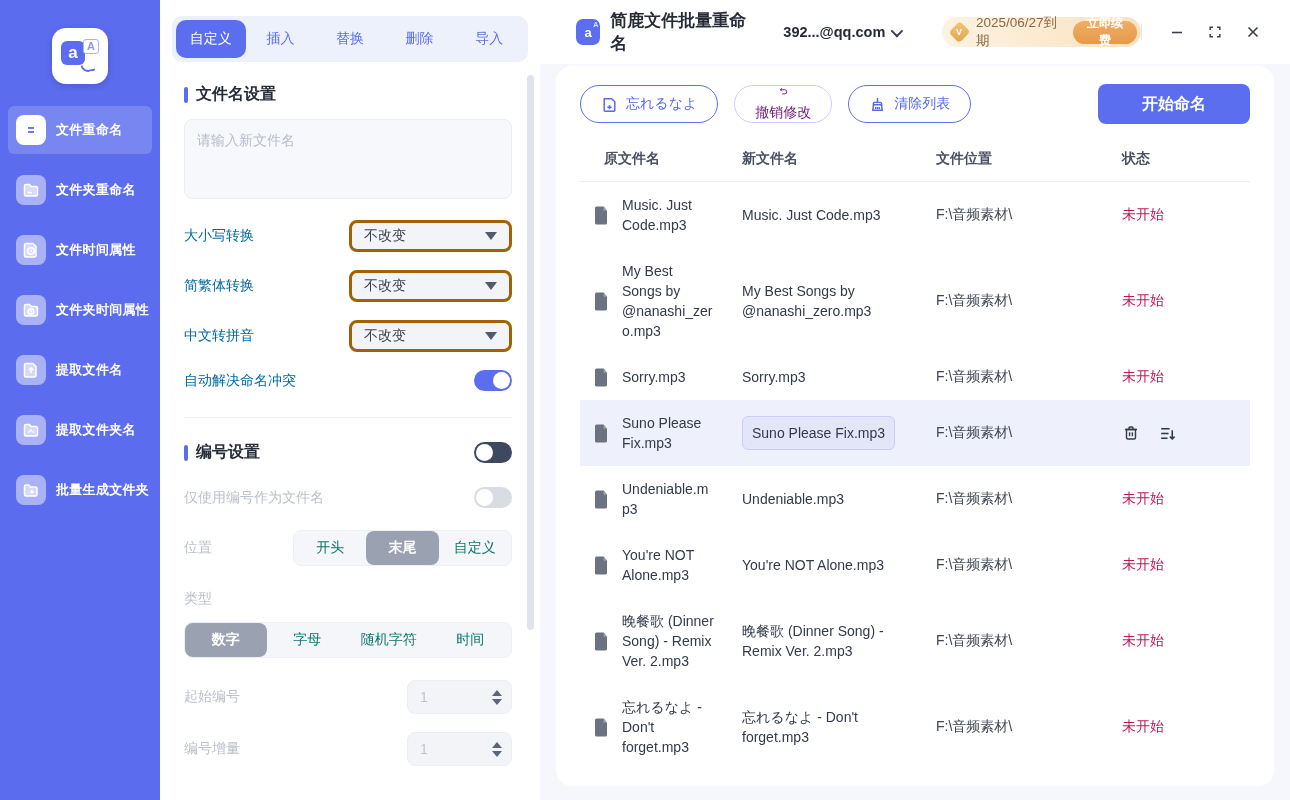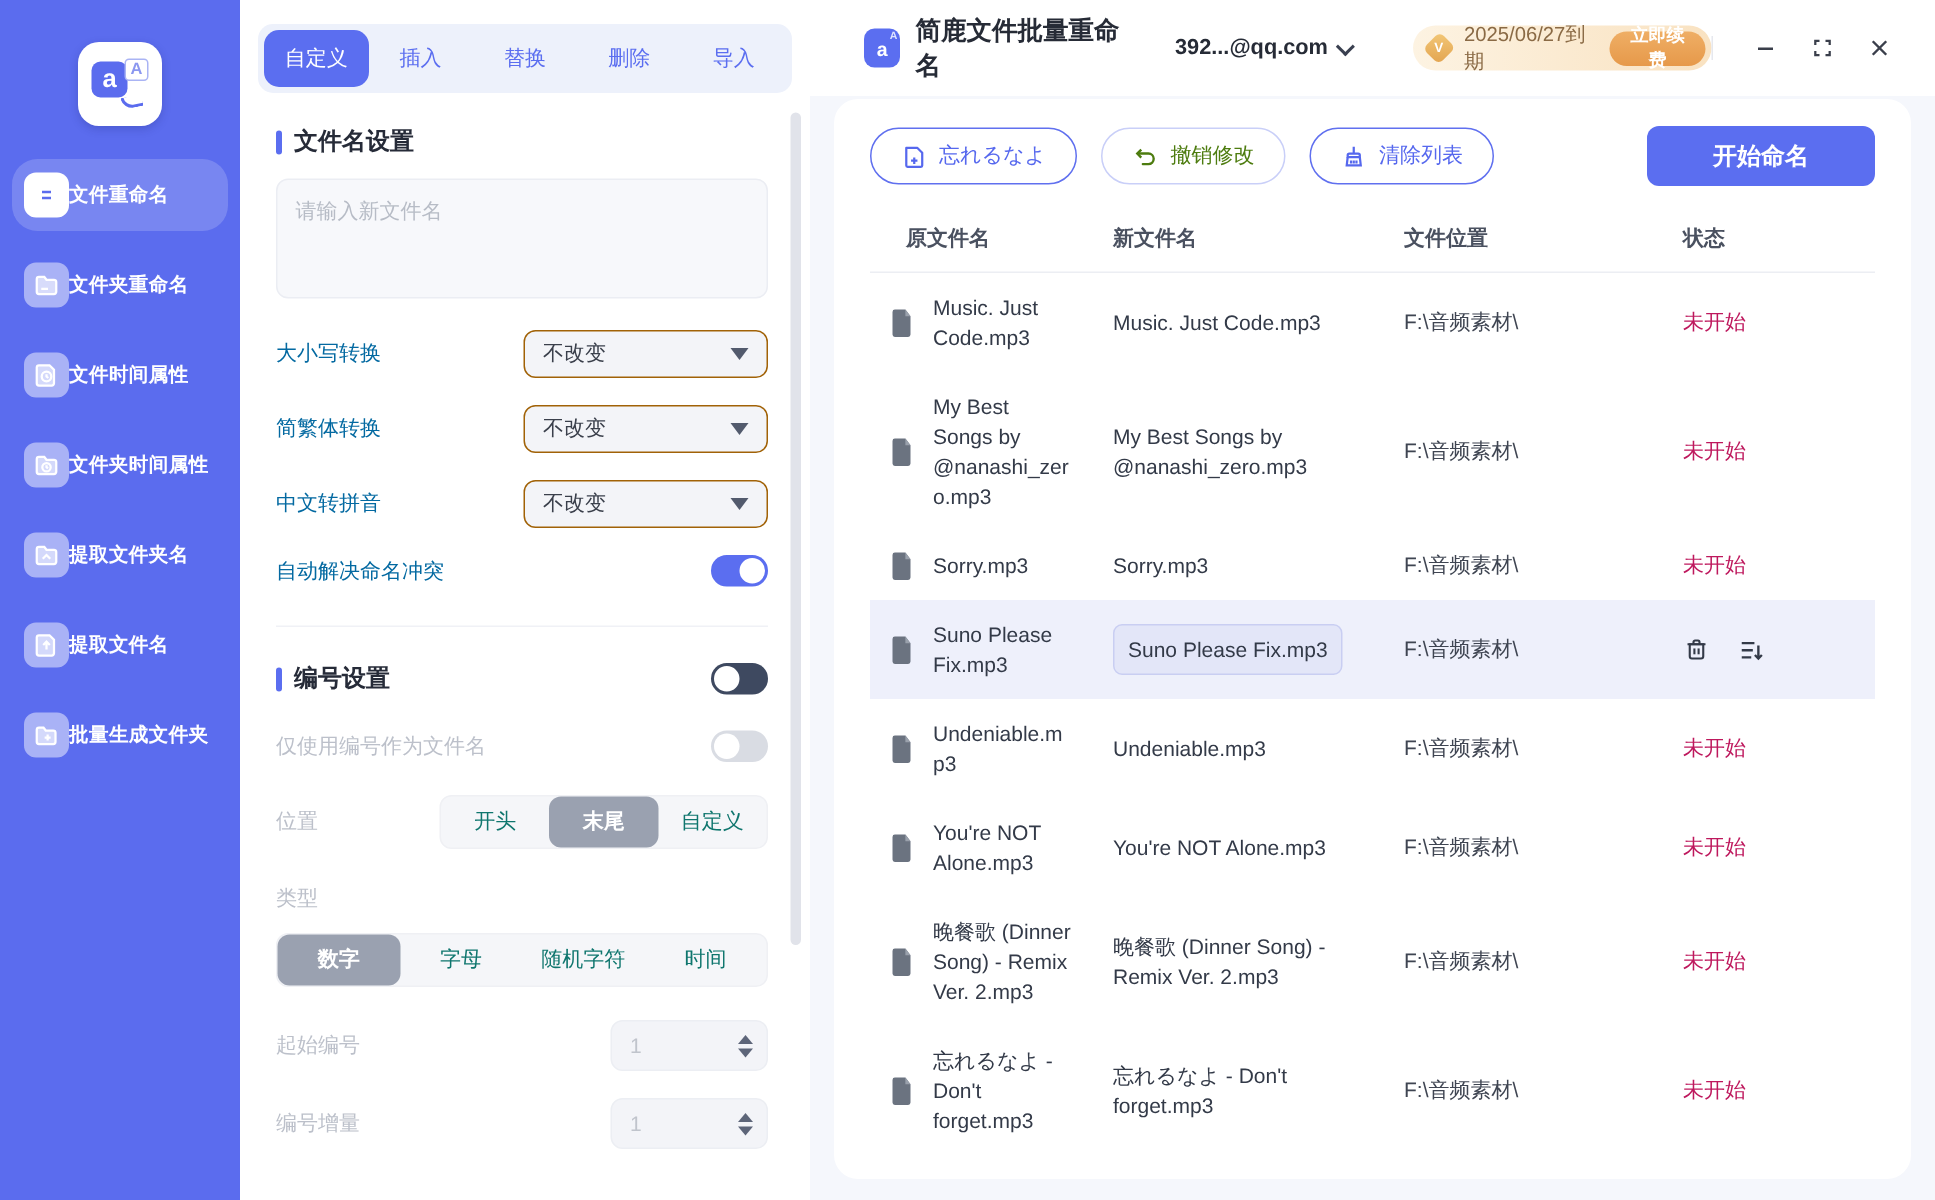--- a/index.html
+++ b/index.html
@@ -8,41 +8,41 @@
   .app { display:flex; width:1290px; height:800px; }
 
   
   .sidebar { width:160px; height:100%; background:#5b6cee; flex:0 0 160px; }
   .logo-wrap { display:flex; justify-content:center; padding-top:28px; padding-bottom:22px; }
   .logo { width:56px; height:56px; background:#fff; border-radius:14px; position:relative; box-shadow:0 2px 6px rgba(30,40,120,.25); }
   .logo .a-main { position:absolute; left:9px; top:13px; width:24px; height:24px; background:#5b6cee; border-radius:6px; color:#fff; font-weight:bold; font-size:17px; display:flex; align-items:center; justify-content:center; }
   .logo .a-sub { position:absolute; right:9px; top:11px; font-size:11px; font-weight:bold; color:#8b97f0; border:1.5px solid #aab4f4; border-radius:3px; padding:0 3px; line-height:13px; background:#fff; }
   .logo .swoosh { position:absolute; right:13px; bottom:12px; width:14px; height:8px; border-bottom:2px solid #5b6cee; border-left:2px solid #5b6cee; border-bottom-left-radius:8px; transform:rotate(-12deg); }
   .side-nav { padding:0 8px; }
-  .side-item { display:flex; align-items:center; height:48px; margin-bottom:12px; border-radius:17px; padding:0 8px; cursor:pointer; }
+  .side-item { display:flex; align-items:center; gap:10px; height:48px; margin-bottom:12px; border-radius:6px; padding:0 8px; cursor:pointer; }
   .side-item.active { background:rgba(255,255,255,.18); }
   .side-item .tile { width:30px; height:30px; border-radius:8px; background:rgba(255,255,255,.48); display:flex; align-items:center; justify-content:center; flex:0 0 30px; }
   .side-item.active .tile { background:#fff; }
   .side-item .lbl { color:#fff; font-weight:bold; font-size:13px; letter-spacing:.3px; white-space:nowrap; }
 
   
   .panel { width:380px; flex:0 0 380px; background:#fff; position:relative; overflow:hidden; }
   .tabs { margin:16px 12px 0 12px; background:#edf1fb; border-radius:10px; display:flex; padding:4px; }
   .tab { flex:1; height:38px; display:flex; align-items:center; justify-content:center; color:#5b6ef0; font-size:14px; border-radius:10px; cursor:pointer; }
   .tab.active { background:#5b6ef0; color:#fff; }
   .panel-body { padding:0 28px 0 24px; }
   .sec-head { display:flex; align-items:center; gap:8px; margin-top:22px; }
   .sec-bar { width:4px; height:16px; border-radius:2px; background:#5b6ef0; }
   .sec-title { font-size:16px; font-weight:bold; color:#262b38; }
   textarea.newname { width:100%; height:80px; margin-top:14px; background:#f7f8fb; border:1px solid #ebedf3; border-radius:8px; resize:none; padding:12px; font-size:14px; font-family:inherit; color:#333a48; outline:none; }
   textarea.newname::placeholder { color:#b7bcc6; }
   .frow { display:flex; align-items:center; justify-content:space-between; margin-top:18px; }
   .frow .flabel { color:#0369a1; font-size:14px; }
   .frow .flabel.dim, .dim { color:#bcc0ca; }
-  .selectbox { width:163px; height:32px; background:#f3f4f8; border:1px solid #a16207; border-radius:8px; display:flex; align-items:center; justify-content:space-between; padding:0 12px; cursor:pointer; }
+  .selectbox { width:163px; height:32px; background:#f3f4f8; border:3px solid #a16207; border-radius:8px; display:flex; align-items:center; justify-content:space-between; padding:0 12px; cursor:pointer; }
   .selectbox .val { color:#3a3f4b; }
   .caret { width:0; height:0; border-left:6px solid transparent; border-right:6px solid transparent; border-top:8px solid #525a6d; }
   .switch { width:38px; height:21px; border-radius:11px; position:relative; cursor:pointer; background:#d9dce3; flex:0 0 38px; }
   .switch .knob { position:absolute; top:2px; left:2px; width:17px; height:17px; border-radius:50%; background:#fff; transition:left .1s; }
   .switch.on { background:#5b6ef0; }
   .switch.on .knob { left:19px; }
   .switch.dark { background:#3e4960; }
   .divider { height:1px; background:#f0f1f6; margin-top:26px; }
   .seg { background:#f5f6f9; border:1px solid #eff0f4; border-radius:8px; height:36px; display:flex; }
   .seg .opt { flex:1; display:flex; align-items:center; justify-content:center; color:#0f766e; font-size:14px; border-radius:8px; cursor:pointer; white-space:nowrap; padding:0 10px; }
@@ -71,21 +71,21 @@
   .expiry { color:#8a6a45; font-size:13.5px; margin:0 10px 0 9px; }
   .renew { height:23px; border-radius:12px; background:linear-gradient(180deg,#efae65,#e6994a); color:#fff; font-size:12px; font-weight:bold; display:flex; align-items:center; padding:0 10px; cursor:pointer; border:none; }
   .win-group { margin-left:auto; display:flex; align-items:center; gap:8px; }
   .vline { width:1px; height:16px; background:#e6e8ee; margin-right:12px; }
   .winbtn { width:30px; height:30px; display:flex; align-items:center; justify-content:center; cursor:pointer; color:#3a3f4b; }
 
   .workarea { flex:1; padding:2px 16px 14px 16px; min-height:0; }
   .card { background:#fff; border-radius:16px; height:100%; padding:18px 24px 0 24px; overflow:hidden; display:flex; flex-direction:column; }
   .toolbar { display:flex; align-items:center; gap:16px; flex:0 0 auto; }
   .obtn { height:38px; border-radius:19px; border:1px solid #6070ef; color:#5668ee; background:#fff; display:flex; align-items:center; gap:8px; padding:0 20px; font-size:14px; cursor:pointer; font-family:inherit; }
-  .obtn.disabled { border-color:#c9cff8; color:#4d7c0f; cursor:default; }
+  .obtn.disabled { border-color:#c9cff8; color:#701a75; cursor:default;flex-direction:column; }
   .startbtn { margin-left:auto; width:152px; height:40px; background:#5b6ef0; border:none; border-radius:8px; color:#fff; font-weight:bold; font-size:16px; cursor:pointer; font-family:inherit; }
 
   .thead { display:grid; grid-template-columns:150px 194px 186px 1fr; align-items:center; height:46px; margin-top:12px; border-bottom:1px solid #eceef3; flex:0 0 auto; }
   .thead .th { font-weight:bold; color:#4a5160; font-size:14px; }
   .thead .th:first-child { padding-left:24px; }
   .thead .th:nth-child(n+2) { padding-left:12px; }
   .tbody { flex:1; overflow:hidden; }
   .trow { display:grid; grid-template-columns:42px 108px 194px 186px 1fr; align-items:center; padding:13px 0; }
   .trow.sel { background:#eef0fb; margin:0 -24px; padding-left:24px; padding-right:24px; grid-template-columns:42px 108px 194px 186px 1fr; }
   .cell-icon { display:flex; justify-content:center; }
@@ -145,34 +145,34 @@
               <path d="M2.5 5 a1.5 1.5 0 0 1 1.5-1.5 h3.5 l1.5 2 h5 a1.5 1.5 0 0 1 1.5 1.5 v6.5 a1.5 1.5 0 0 1 -1.5 1.5 h-10 a1.5 1.5 0 0 1 -1.5-1.5 Z" fill="rgba(255,255,255,.5)"></path>
               <circle cx="9" cy="10.5" r="2.8"></circle>
               <path d="M9 9.2 v1.3 l1 0.8"></path>
             </svg>
           </span>
           <span class="lbl">文件夹时间属性</span>
         </div>
         <div class="side-item">
           <span class="tile">
             <svg width="18" height="18" viewBox="0 0 18 18" fill="none" stroke="#fff" stroke-width="1.5">
+              <path d="M4 2.5 h7 l3 3 v9 a1.5 1.5 0 0 1 -1.5 1.5 h-8.5 a1.5 1.5 0 0 1 -1.5-1.5 v-10.5 a1.5 1.5 0 0 1 1.5-1.5 Z" fill="rgba(255,255,255,.5)"></path>
+              <path d="M9 12 V7 M6.8 9 L9 6.8 L11.2 9"></path>
+            </svg>
+          </span>
+          <span class="lbl">提取文件名</span>
+        </div>
+        <div class="side-item">
+          <span class="tile">
+            <svg width="18" height="18" viewBox="0 0 18 18" fill="none" stroke="#fff" stroke-width="1.5">
               <path d="M2.5 5 a1.5 1.5 0 0 1 1.5-1.5 h3.5 l1.5 2 h5 a1.5 1.5 0 0 1 1.5 1.5 v6.5 a1.5 1.5 0 0 1 -1.5 1.5 h-10 a1.5 1.5 0 0 1 -1.5-1.5 Z" fill="rgba(255,255,255,.5)"></path>
               <path d="M6.5 11.5 L9 9 l2.5 2.5"></path>
             </svg>
           </span>
           <span class="lbl">提取文件夹名</span>
-        </div>
-        <div class="side-item">
-          <span class="tile">
-            <svg width="18" height="18" viewBox="0 0 18 18" fill="none" stroke="#fff" stroke-width="1.5">
-              <path d="M4 2.5 h7 l3 3 v9 a1.5 1.5 0 0 1 -1.5 1.5 h-8.5 a1.5 1.5 0 0 1 -1.5-1.5 v-10.5 a1.5 1.5 0 0 1 1.5-1.5 Z" fill="rgba(255,255,255,.5)"></path>
-              <path d="M9 12 V7 M6.8 9 L9 6.8 L11.2 9"></path>
-            </svg>
-          </span>
-          <span class="lbl">提取文件名</span>
         </div>
         <div class="side-item">
           <span class="tile">
             <svg width="18" height="18" viewBox="0 0 18 18" fill="none" stroke="#fff" stroke-width="1.5">
               <path d="M2.5 5.5 a1.5 1.5 0 0 1 1.5-1.5 h3 l1.5 2 h5 a1.5 1.5 0 0 1 1.5 1.5 v6 a1.5 1.5 0 0 1 -1.5 1.5 h-9.5 a1.5 1.5 0 0 1 -1.5-1.5 Z" fill="rgba(255,255,255,.5)"></path>
               <path d="M9.75 8.7 v4 M7.75 10.7 h4"></path>
             </svg>
           </span>
           <span class="lbl">批量生成文件夹</span>
         </div>

